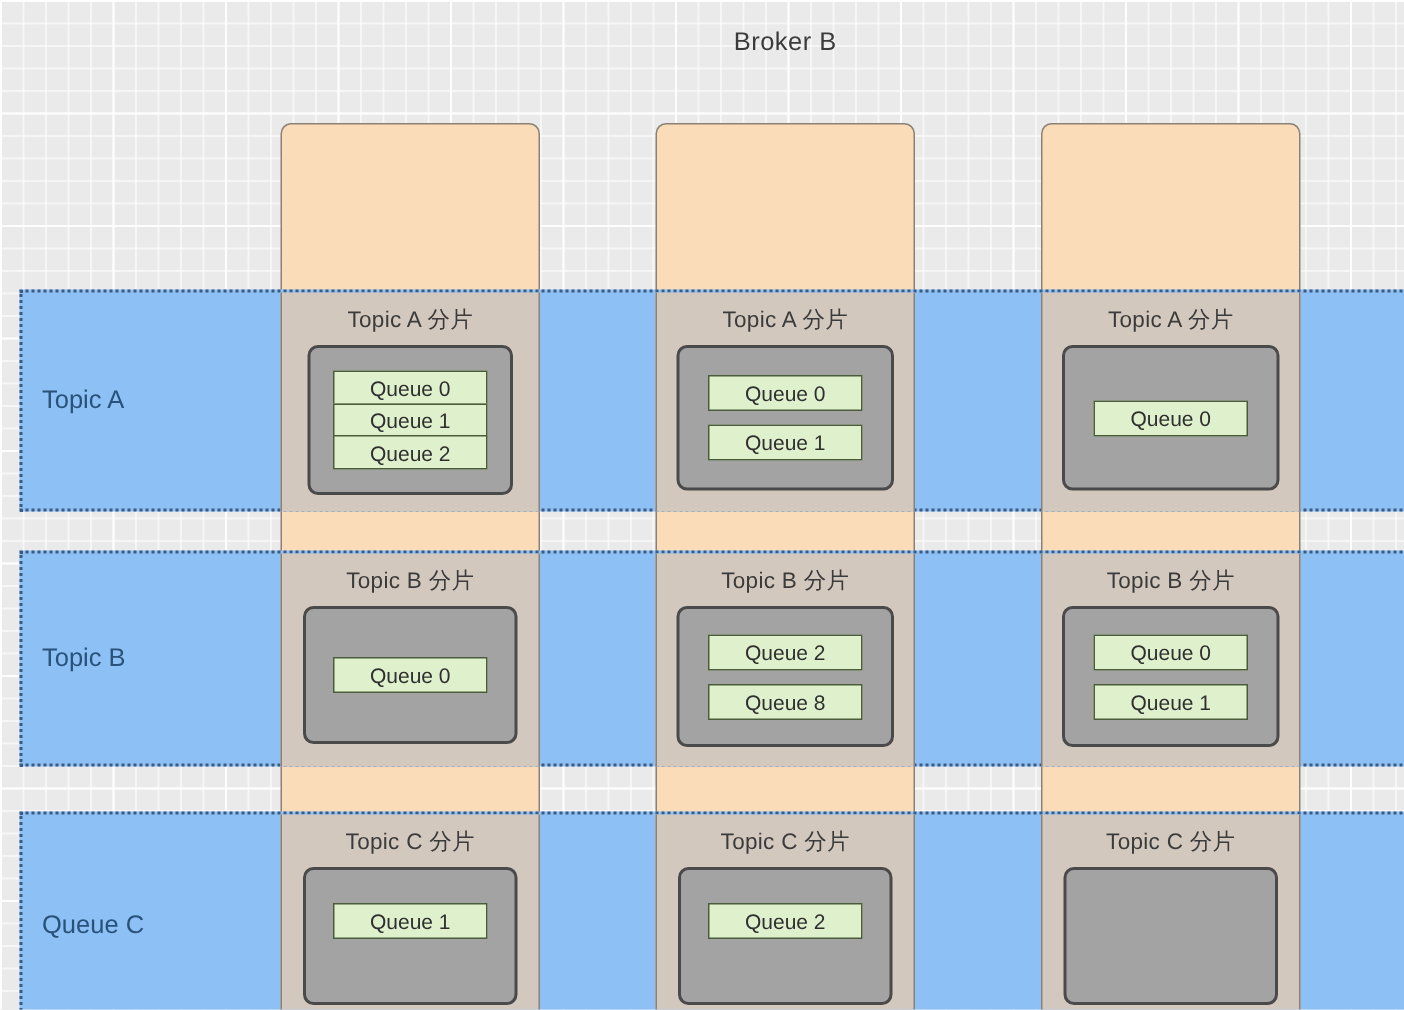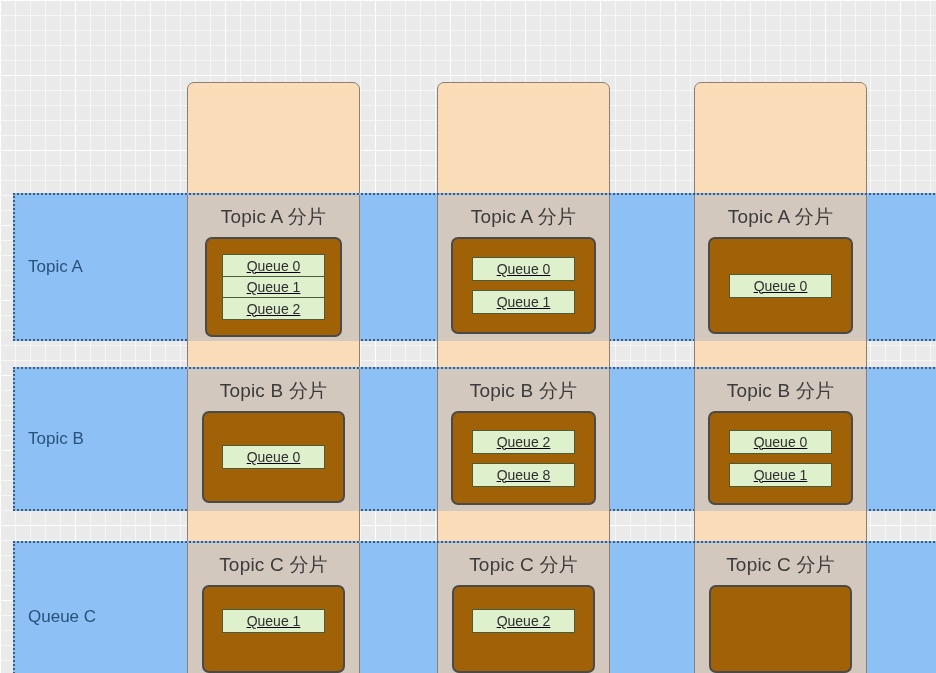--- a/index.html
+++ b/index.html
@@ -58,37 +58,36 @@
     position:absolute;
     box-sizing:border-box;
     background:#d3c8be;
     border-left:1.5px solid #8c8075;
     border-right:1.5px solid #8c8075;
     display:flex;
     flex-direction:column;
     align-items:center;
   }
   .shard-title{
-    font-size:19px;
+    font-size:15px;
     color:#3b3b3b;
     margin-top:9px;
     margin-bottom:7px;
     white-space:nowrap;
     letter-spacing:.2px;
   }
   .shard-box{
-    background:#a16207;
+    background:#a3a3a3;
     border:2.5px solid #4a4a4a;
     border-radius:7px;
     box-sizing:border-box;
     display:flex;
     flex-direction:column;
     align-items:center;
     justify-content:center;
-    text-decoration:underline;
   }
   .queue{
     background:#dff0cd;
     border:1.5px solid #4a5c3a;
     color:#2f2f2f;
     font-size:14px;
     text-align:center;
     box-sizing:border-box;
     display:flex;
     align-items:center;
@@ -102,20 +101,21 @@
   
   .queue-spaced{display:flex;flex-direction:column;align-items:stretch;}
   .queue-spaced .queue{margin-top:9px;}
   .queue-spaced .queue:first-child{margin-top:0;}
 </style>
 </head>
 <body>
 
 <div id="canvas">
 
+  <div class="broker-label" style="left:437px;top:18px;width:173px;">Broker B</div>
 
   <div class="broker-col" style="left:187px;top:82px;width:173px;height:605px;"></div>
   <div class="broker-col" style="left:437px;top:82px;width:173px;height:605px;"></div>
   <div class="broker-col" style="left:694px;top:82px;width:173px;height:605px;"></div>
 
   <div class="topic-row" style="left:13px;top:193px;width:930px;height:148px;"></div>
   <div class="topic-row" style="left:13px;top:367px;width:930px;height:144px;"></div>
   <div class="topic-row" style="left:13px;top:541px;width:930px;height:140px;"></div>
 
   <div class="topic-label" style="left:28px;top:257px;">Topic A</div>

